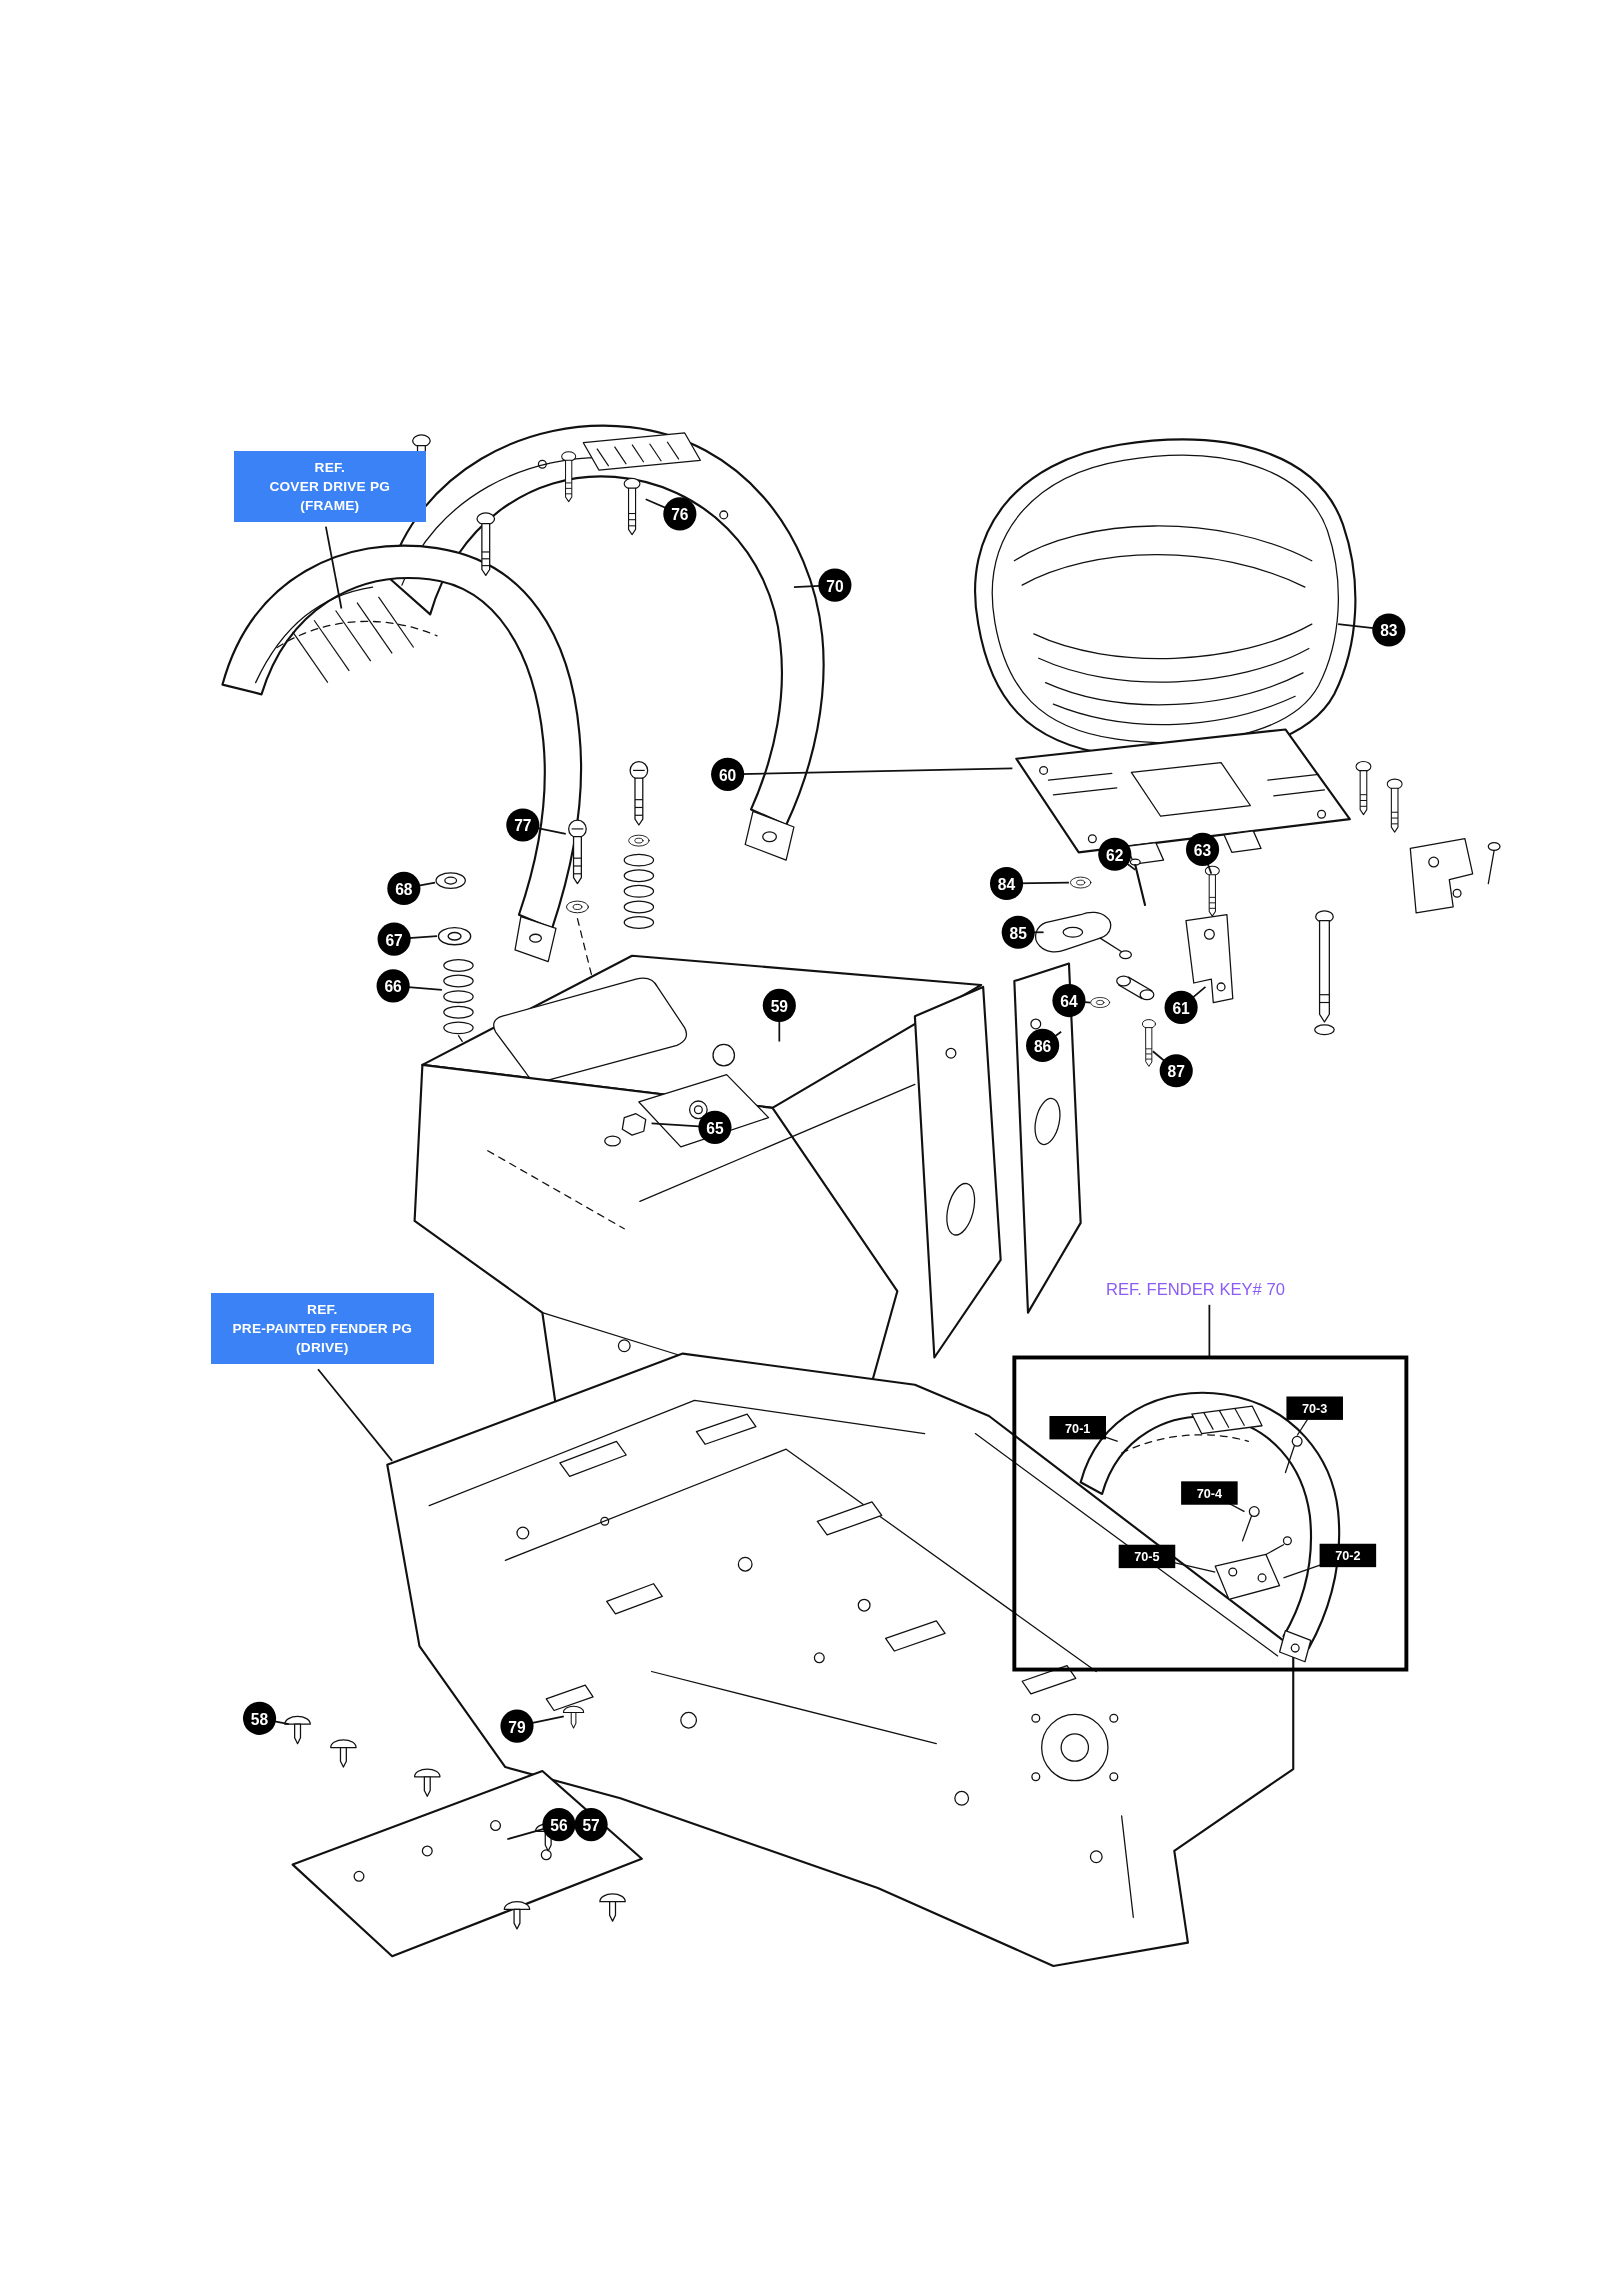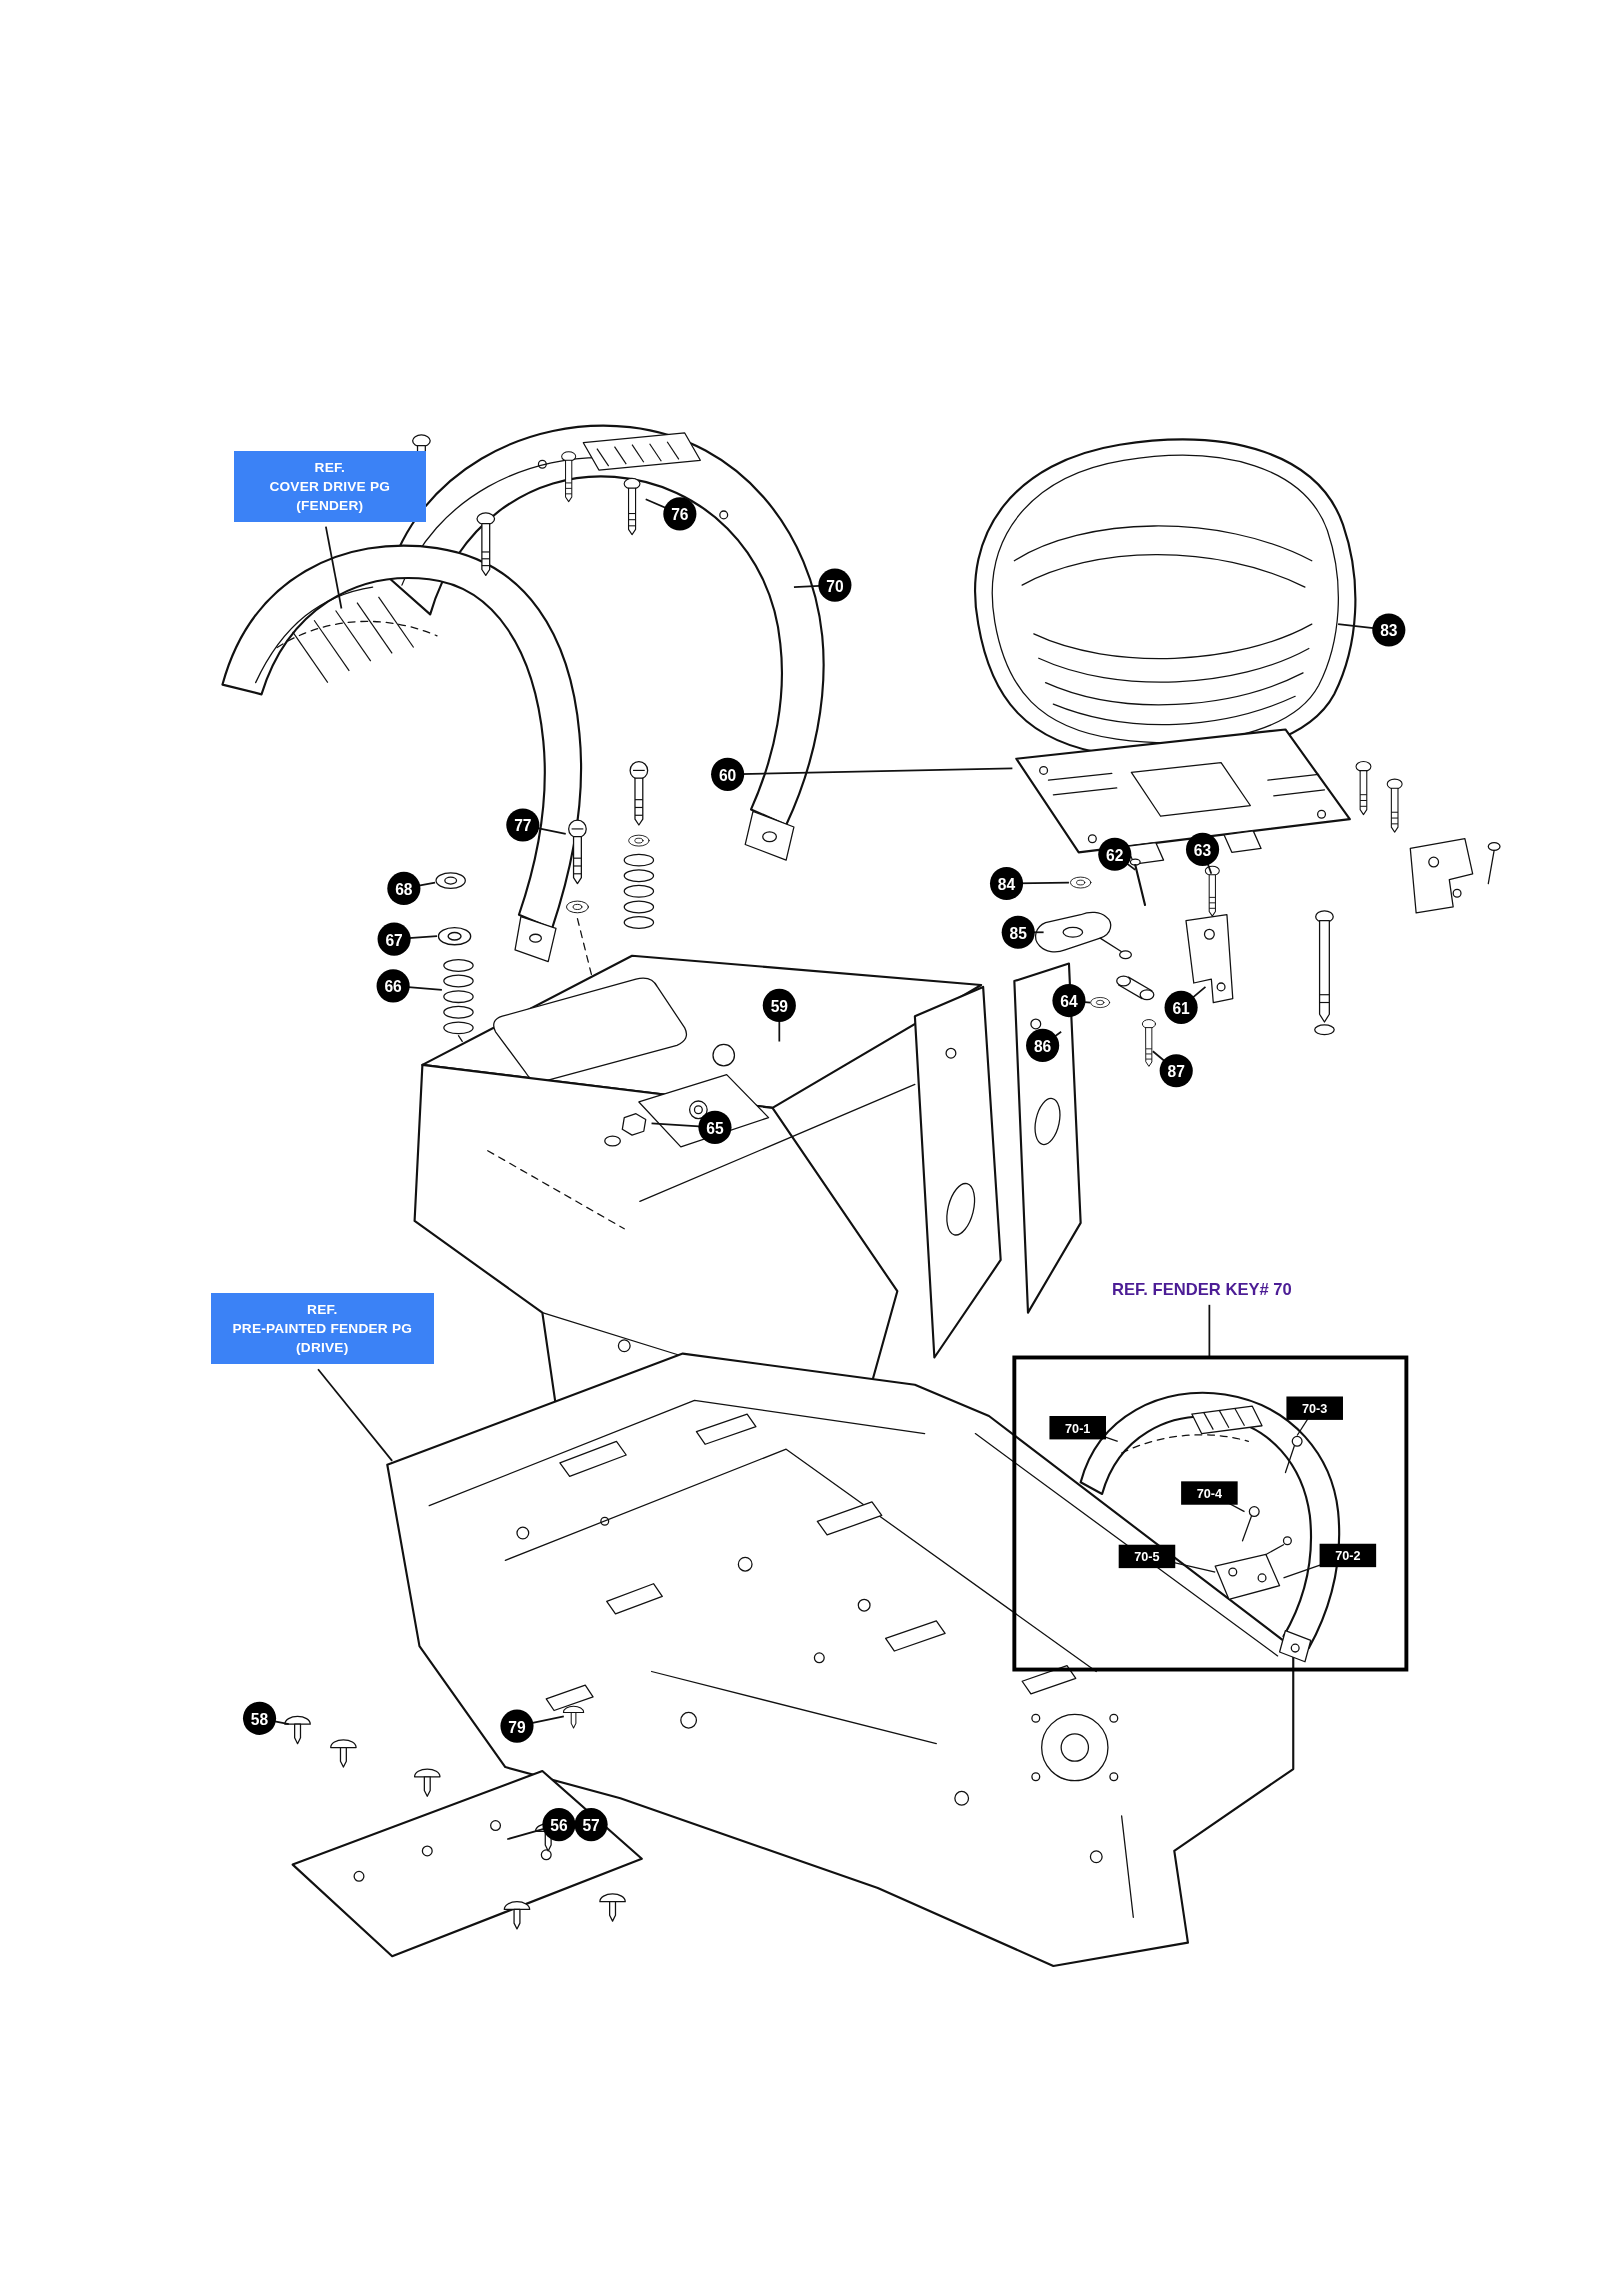--- a/index.html
+++ b/index.html
@@ -22,21 +22,21 @@
   .inset-label-box{fill:#000;}
   .inset-label-text{fill:#fff;font:bold 13px "Liberation Sans",sans-serif;
                     text-anchor:middle;dominant-baseline:central;}
   .inset-border{fill:none;stroke:#000;stroke-width:4;}
 
   
   .ref-label{position:absolute;background:#3b82f6;color:#fff;font-weight:bold;font-size:13.7px;
              line-height:1.4;text-align:center;padding:6.8px 9.8px;letter-spacing:0.2px;}
   #ref-label-motion{left:234px;top:451px;width:172px;}
   #ref-label-frame{left:211px;top:1293px;width:203px;}
-  .inset-title{position:absolute;left:1106px;top:1280px;font-weight:bold;font-size:16.6px;color:#4c1d95;margin-left:6px;}
+  .inset-title{position:absolute;left:1106px;top:1280px;font-weight:normal;font-size:16.6px;color:#8b5cf6;}
 </style>
 </head>
 <body>
 
 <div class="page">
 
 <svg width="1623" height="2281" viewBox="0 0 1664 2339">
   <defs>
     <g id="bolt">
       <ellipse class="ln-thin fill-white" cx="0" cy="0" rx="9" ry="6"></ellipse>
@@ -421,21 +421,21 @@
         <g>
           <circle cx="606" cy="1871" r="17" class="callout-bubble"></circle>
           <text x="606" y="1872" class="callout-text">57</text>
         </g>
       </g>
 </svg>
 
 <div class="ref-label" id="ref-label-motion">
   <div>REF.</div>
   <div>COVER DRIVE PG</div>
-  <div>(FENDER)</div>
+  <div>(FRAME)</div>
 </div>
 
 <div class="ref-label" id="ref-label-frame">
   <div>REF.</div>
   <div>PRE-PAINTED FENDER PG</div>
   <div>(DRIVE)</div>
 </div>
 
 <div class="inset-title">REF. FENDER KEY# 70</div>
 

